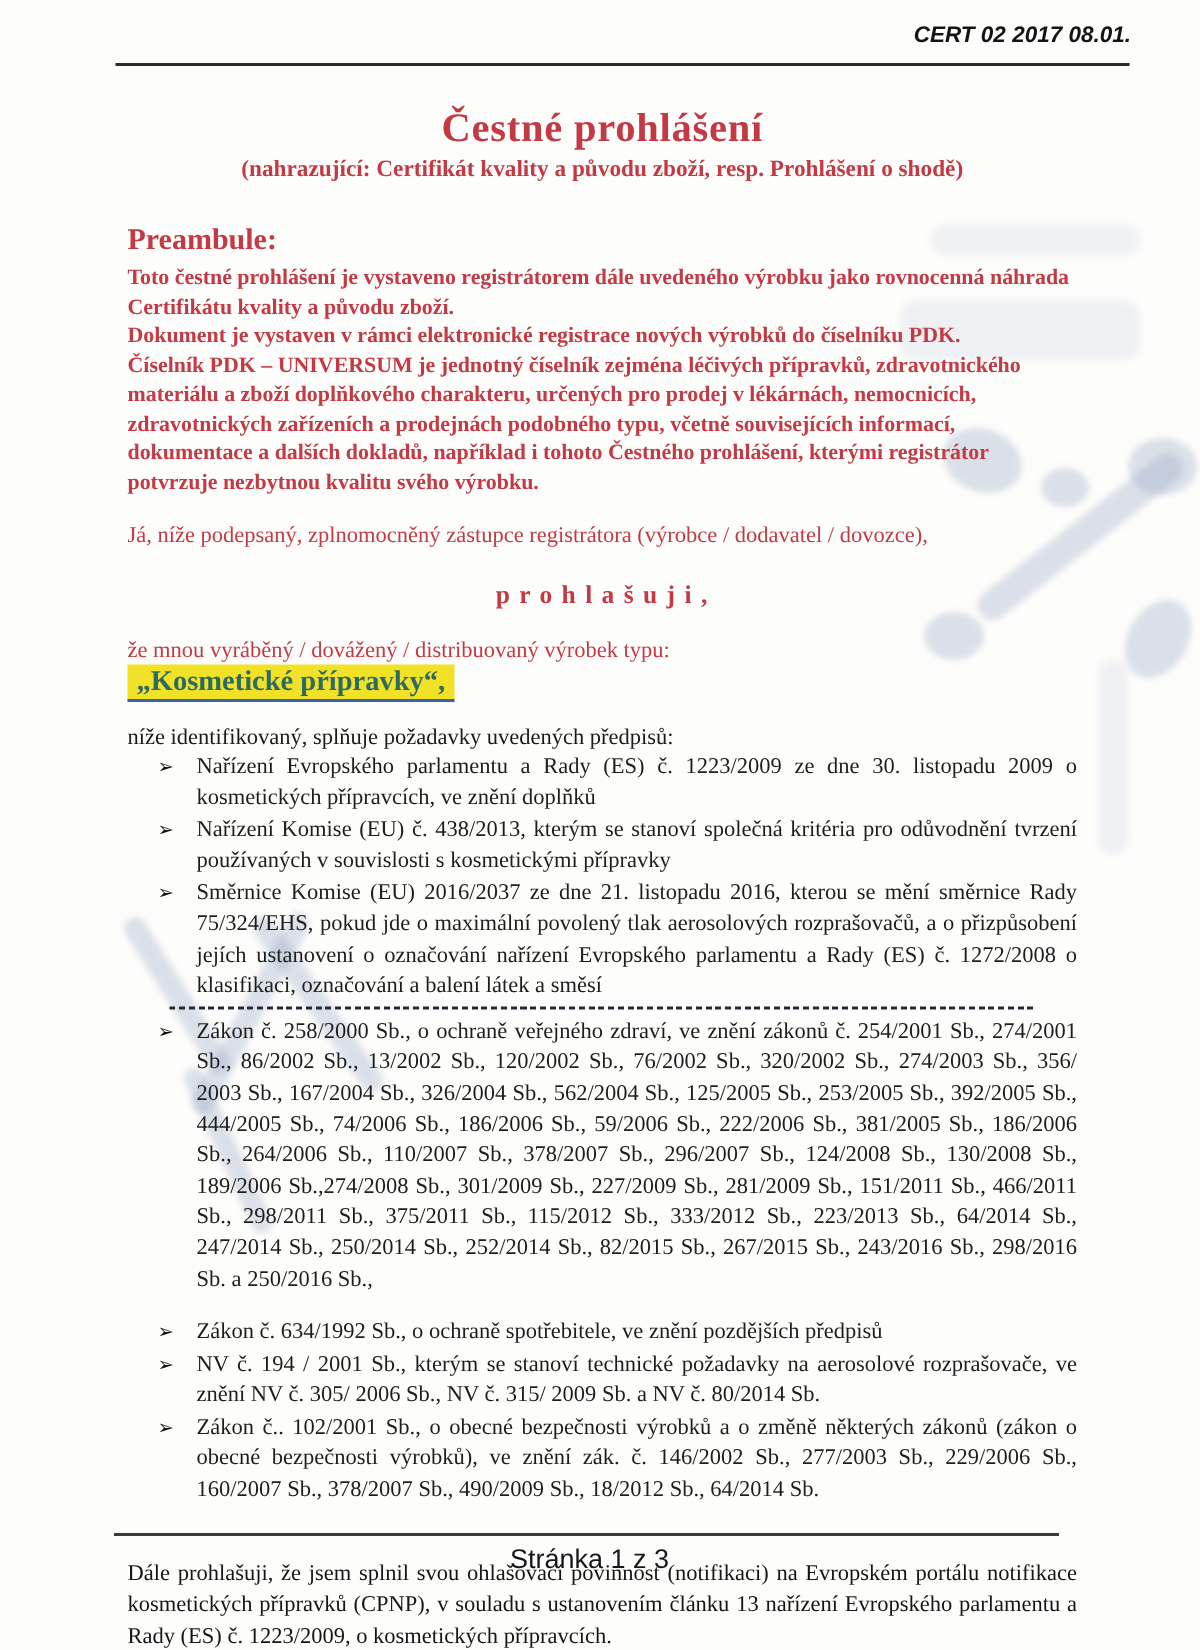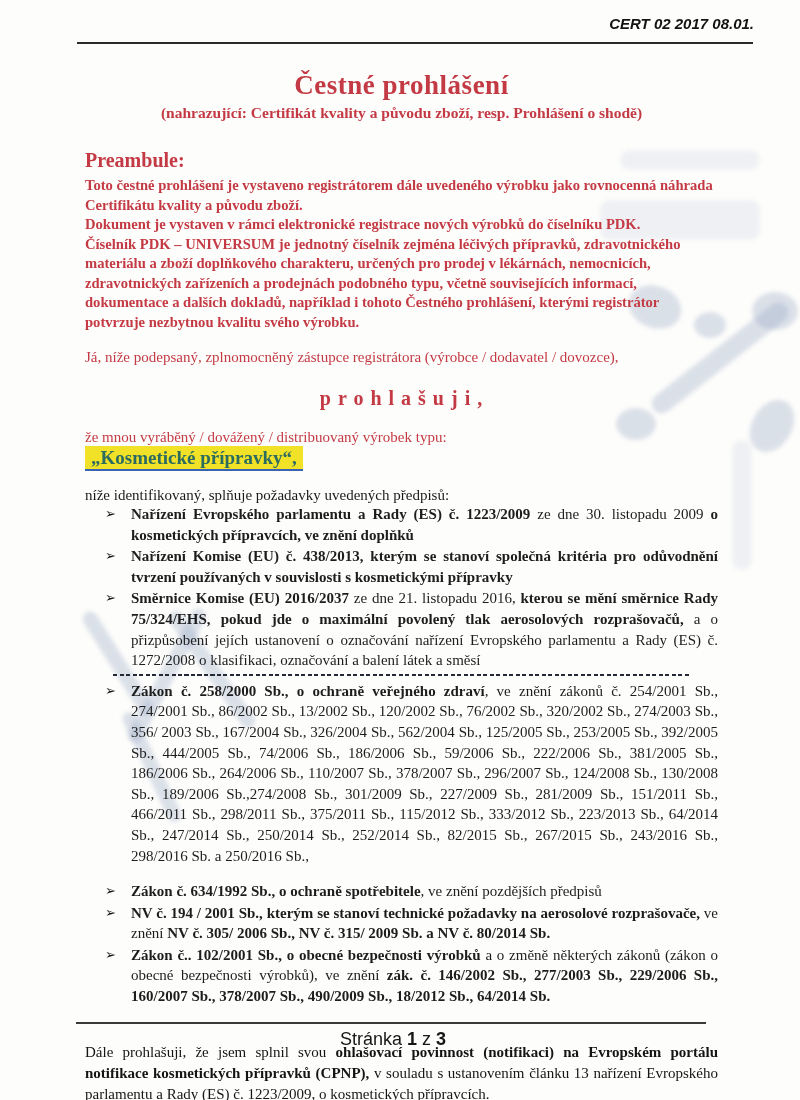--- a/index.html
+++ b/index.html
@@ -5,21 +5,21 @@
   html,body{margin:0;padding:0;background:#e8e8e8;}
   .page{
     position:relative;
     width:800px;height:1100px;
     margin:0 auto;
     background:#fdfdfb;
     overflow:hidden;
     font-family:"Liberation Serif","DejaVu Serif",serif;
     color:var(--ink,#1d1d1d);
   }
-  .b{font-weight:bold;margin-top:33px;}
+  .b{font-weight:normal;margin-top:33px;}
 
   
   .doc-code{
     position:absolute;top:15px;right:46px;
     font-family:"Liberation Sans","DejaVu Sans",sans-serif;
     font-style:italic;font-weight:bold;font-size:15px;
     color:#141414;
   }
   .top-rule{
     position:absolute;top:42px;left:77px;width:676px;height:0;
@@ -42,21 +42,21 @@
     margin:27px 0 4px 0;
     color:var(--red);font-size:20px;font-weight:bold;
   }
   .preamble p{
     margin:0;color:var(--red);
     font-size:14.6px;font-weight:bold;line-height:19.5px;
     text-align:left;
   }
 
   .decl-intro{margin-top:17px;text-align:left;color:var(--red);font-size:15px;}
-  .decl-verb{margin-top:21px;text-align:center;color:var(--red);font-size:20px;font-weight:bold;letter-spacing:1px;}
+  .decl-verb{margin-top:21px;text-align:center;color:var(--red);font-size:17px;font-weight:bold;letter-spacing:1px;}
   .decl-product-line{margin-top:19px;color:var(--red);font-size:15px;}
   .decl-product{text-align:left;}
   .decl-product .hl{
     display:inline-block;
     background:var(--hl-bg);
     color:var(--hl-ink);
     font-size:19px;font-weight:bold;
     padding:1px 6px 0 6px;
     border-bottom:2.5px solid var(--uline);
   }

